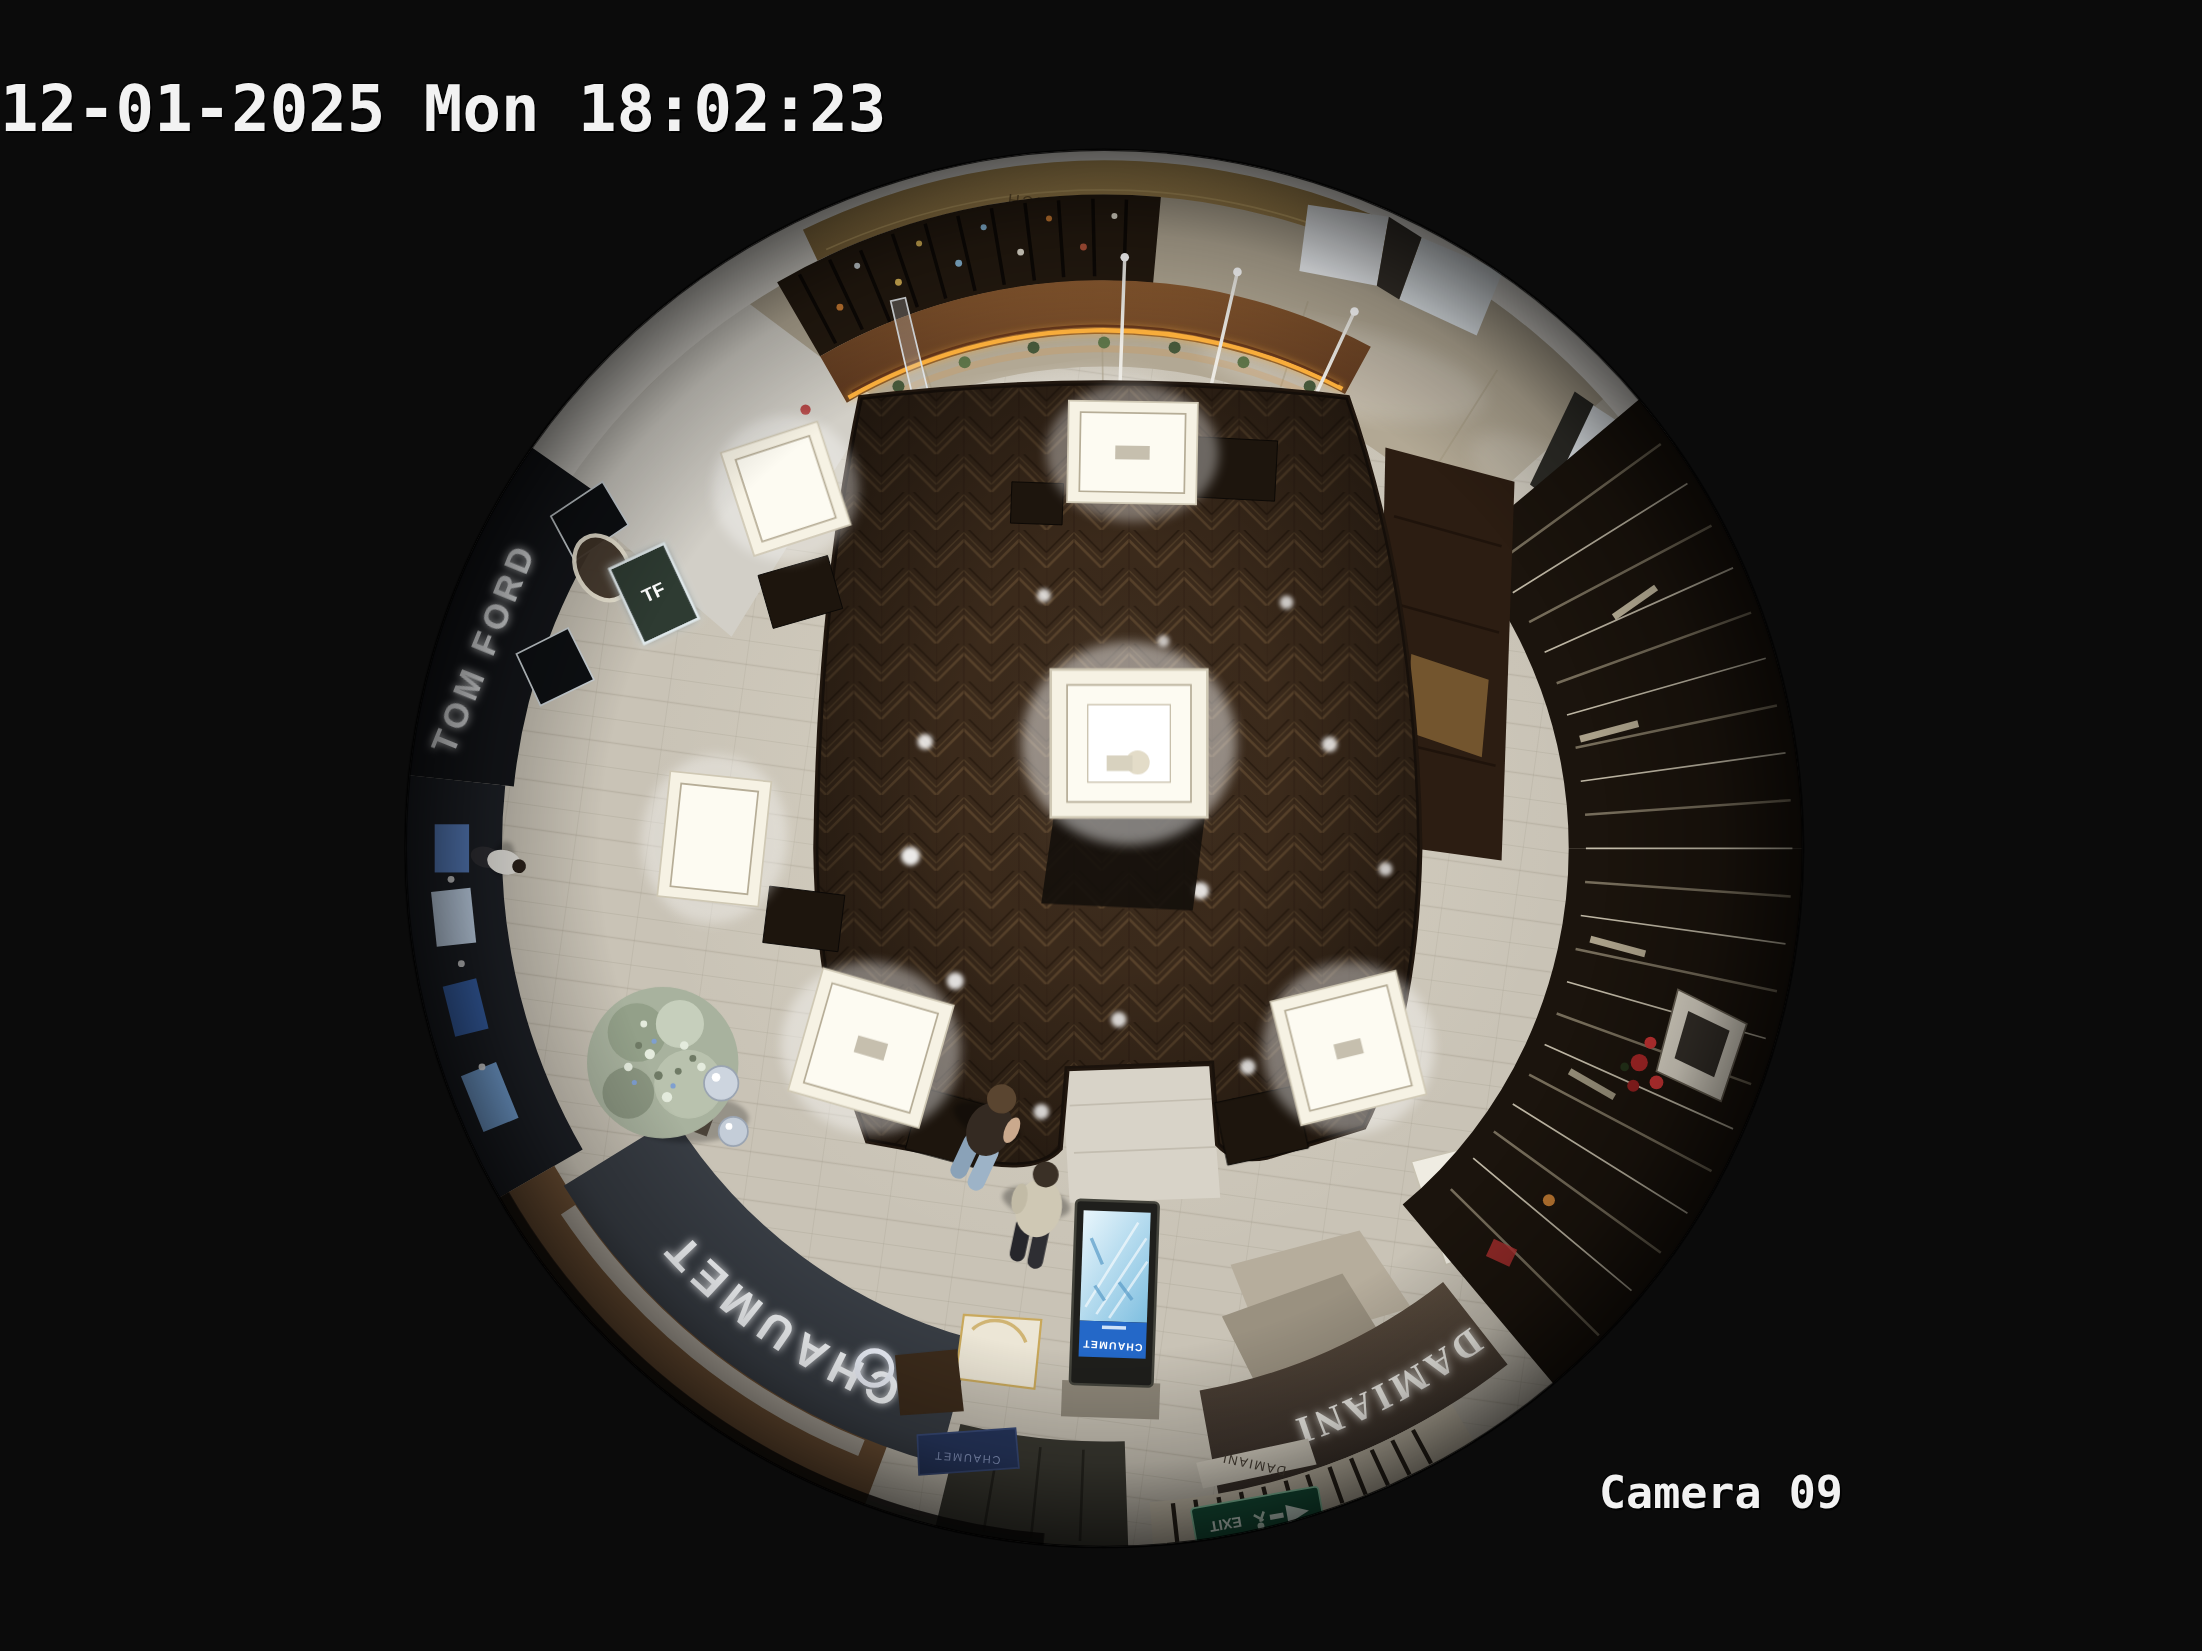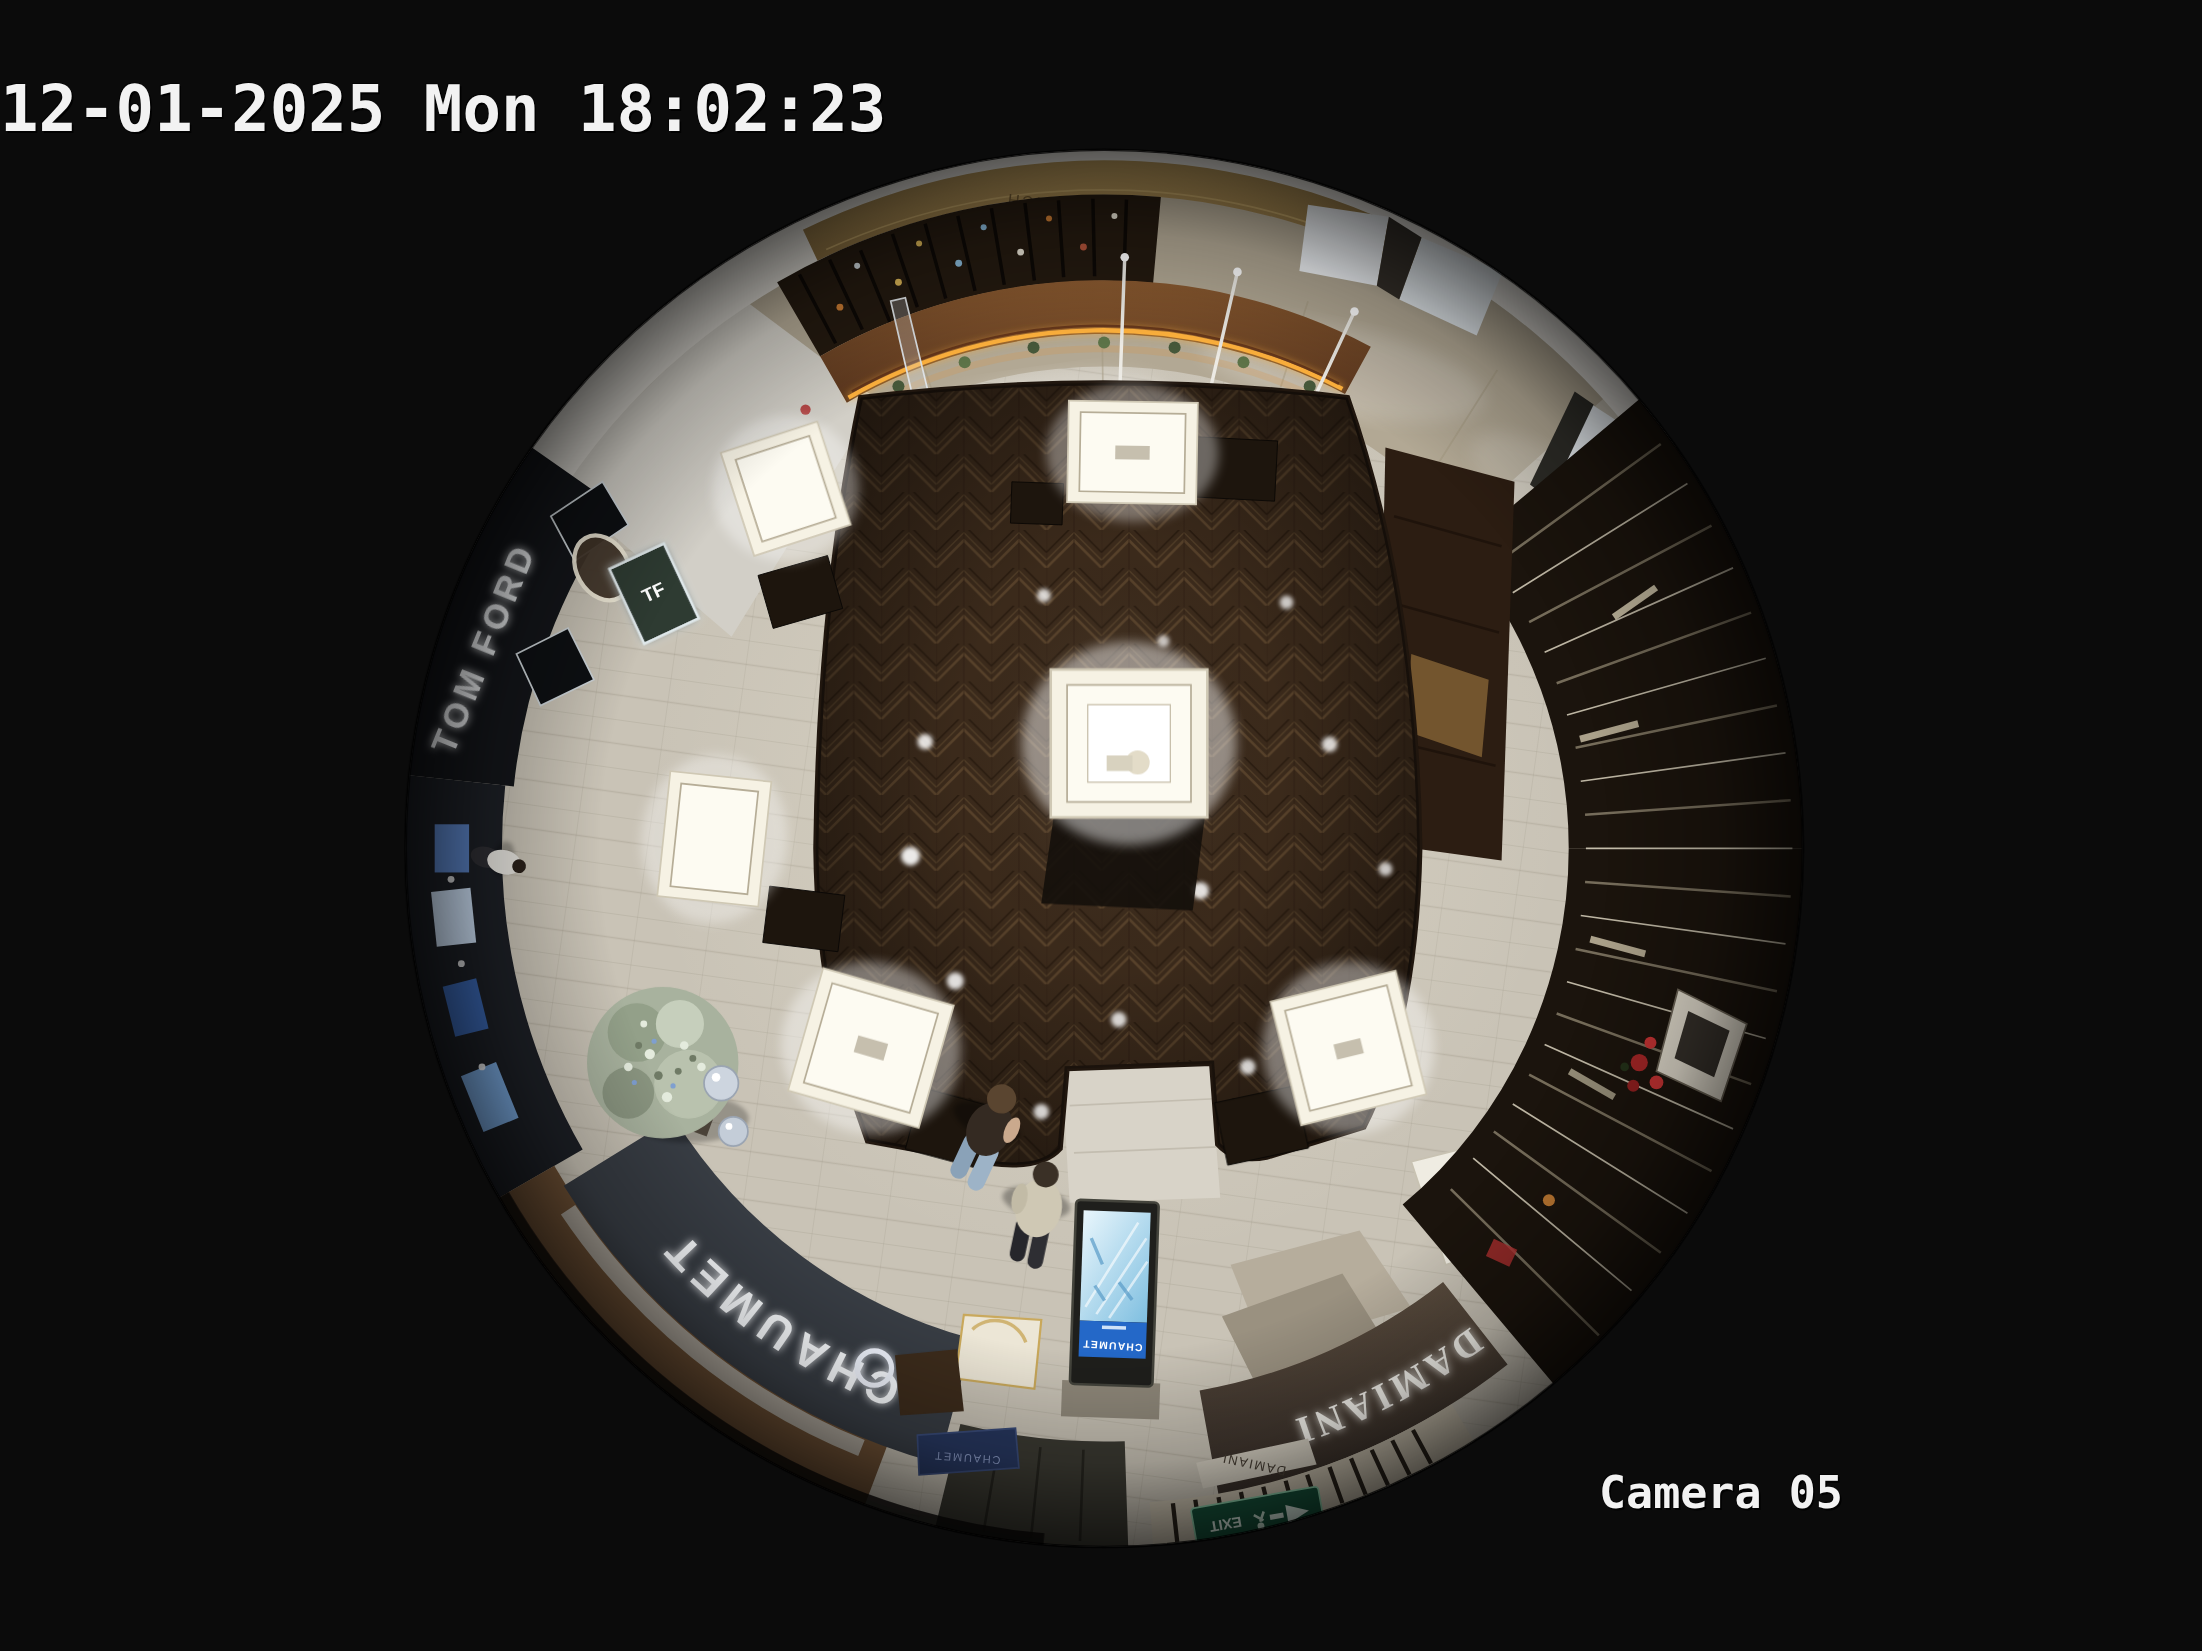--- a/index.html
+++ b/index.html
@@ -413,15 +413,15 @@
       <circle cx="0" cy="44" r="15" fill="#3a3026"></circle>
     </g>
 
     <path d="M1213,1789 A806,806 0 0 1 585,1389" stroke="#0d0b09" stroke-width="14" opacity=".85" fill="none"></path>
     <circle cx="1283" cy="986" r="812" fill="url(#vg)"></circle>
   </g>
   <circle cx="1283" cy="986" r="812" fill="none" stroke="#000000" stroke-width="3" opacity=".8"></circle>
 </svg>
 
 <div class="osd osd-timestamp">12-01-2025 Mon 18:02:23</div>
-<div class="osd osd-camera">Camera 05</div>
+<div class="osd osd-camera">Camera 09</div>
 </div>
 
 
 </body></html>

